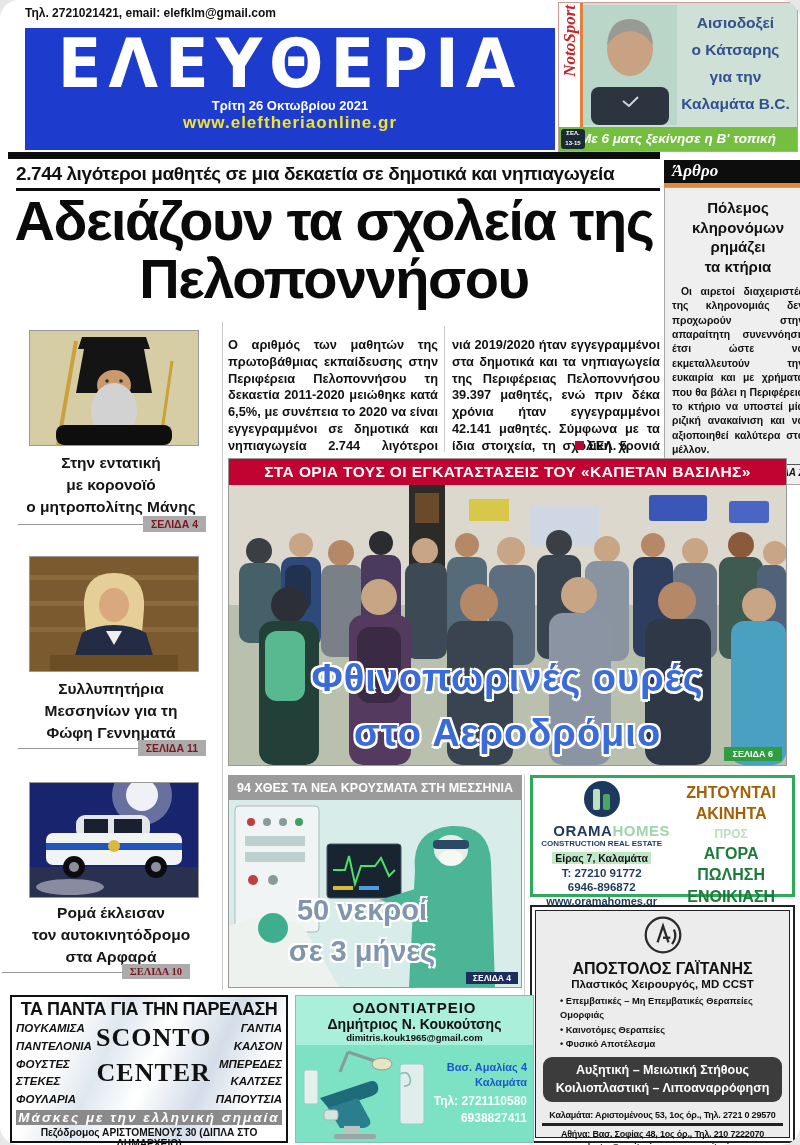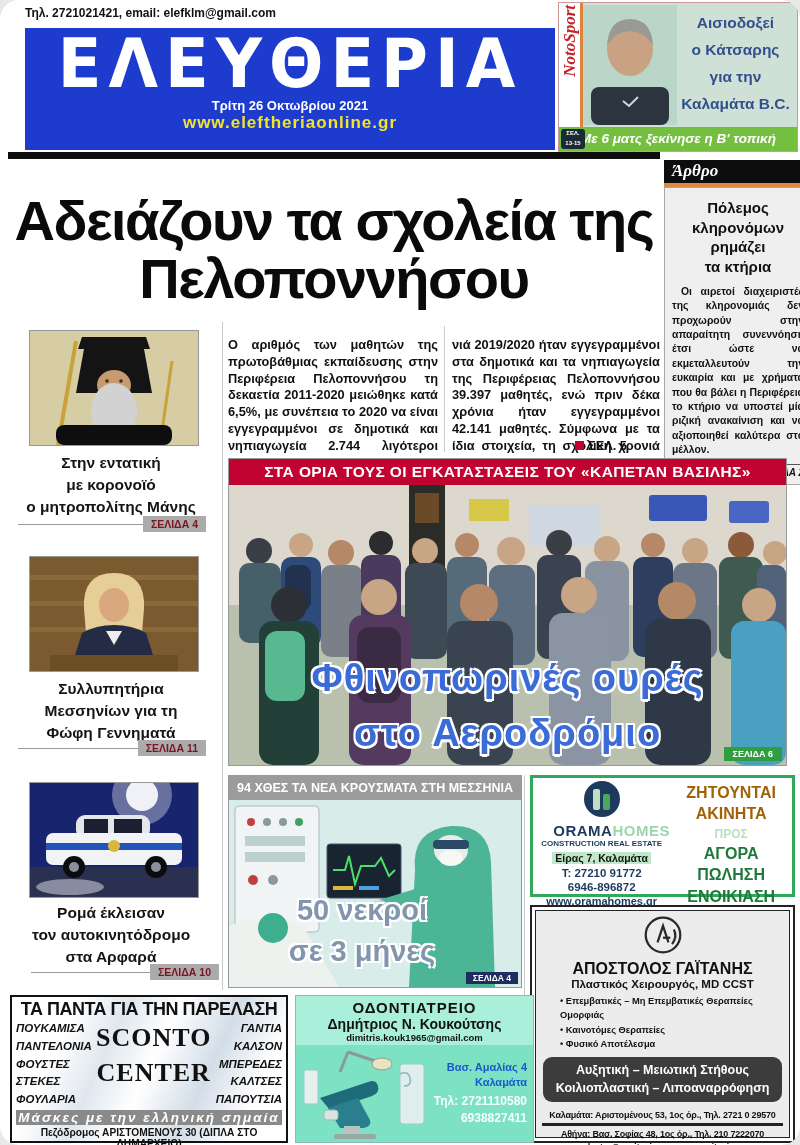--- a/index.html
+++ b/index.html
@@ -167,20 +167,21 @@
       <path d="M40,96 l6,5 l9,-9" stroke="#cfd6dd" stroke-width="2" fill="none"></path>
     </svg>
     <div class="ns-head pre">Αισιοδοξεί
 ο Κάτσαρης
 για την
 Καλαμάτα B.C.</div>
     <div class="ns-strip">Με 6 ματς ξεκίνησε η Β' τοπική</div>
   </div>
 
   <div class="abs black-bar"></div>
+  <div class="abs kicker">2.744 λιγότεροι μαθητές σε μια δεκαετία σε δημοτικά και νηπιαγωγεία</div>
   <div class="abs headline">Αδειάζουν τα σχολεία της Πελοποννήσου</div>
   <p class="abs col col1">Ο αριθμός των μαθητών της πρωτοβάθμιας εκπαίδευσης στην Περιφέρεια Πελοποννήσου τη δεκαετία 2011-2020 μειώθηκε κατά 6,5%, με συνέπεια το 2020 να είναι εγγεγραμμένοι σε δημοτικά και νηπιαγωγεία 2.744 λιγότεροι μαθητές από τους εγγεγραμμένους το 2011. Συγκεκριμένα και σύμφωνα με τα στοιχεία της Ελληνικής Στατιστικής Αρχής, τη σχολική χρο-</p>
   <div class="abs col-div"></div>
   <p class="abs col col2">νιά 2019/2020 ήταν εγγεγραμμένοι στα δημοτικά και τα νηπιαγωγεία της Περιφέρειας Πελοποννήσου 39.397 μαθητές, ενώ πριν δέκα χρόνια ήταν εγγεγραμμένοι 42.141 μαθητές. Σύμφωνα με τα ίδια στοιχεία, τη σχολική χρονιά 2019/2020 ο αριθμός των μαθητών δημοτικού στην Πελοπόννησο μειώθηκε κατά 2,6%.</p>
   <div class="abs lead-ref">
     <span class="sq"></span><span>ΣΕΛ. 5</span>
   </div>
 
   <aside class="abs arthro">
     <div class="a-label">Άρθρο</div>
@@ -246,21 +247,21 @@
     <rect x="16" y="60" width="136" height="7" fill="#2255bb"></rect>
     <circle cx="44" cy="84" r="11" fill="#0c0c10"></circle>
       <circle cx="44" cy="84" r="5" fill="#8a8f99"></circle>
     <circle cx="126" cy="84" r="11" fill="#0c0c10"></circle>
       <circle cx="126" cy="84" r="5" fill="#8a8f99"></circle>
     <circle cx="84" cy="63" r="6" fill="#d8b93c"></circle>
   </svg>
   <div class="abs r-cap pre" style="left:11px;top:902px;">Ρομά έκλεισαν
 τον αυτοκινητόδρομο
 στα Αρφαρά</div>
-  <div class="abs badge-row" style="left:31px;top:972px;">
+  <div class="abs badge-row" style="left:2px;top:972px;font-family:Liberation Serif, serif;">
     <span class="badge">ΣΕΛΙΔΑ 10</span>
   </div>
 
   <section class="abs photo-sec airport">
     <div class="banner ap-banner">ΣΤΑ ΟΡΙΑ ΤΟΥΣ ΟΙ ΕΓΚΑΤΑΣΤΑΣΕΙΣ ΤΟΥ «ΚΑΠΕΤΑΝ ΒΑΣΙΛΗΣ»</div>
     <svg viewBox="0 0 557 280" width="557" height="280">
       <rect width="557" height="120" fill="#ddd8ce"></rect>
       <rect y="120" width="557" height="160" fill="#b9c0ae"></rect>
       <rect x="180" y="0" width="36" height="120" fill="#2b2b28"></rect>
       <rect x="186" y="8" width="24" height="30" fill="#6b4a2a"></rect>

